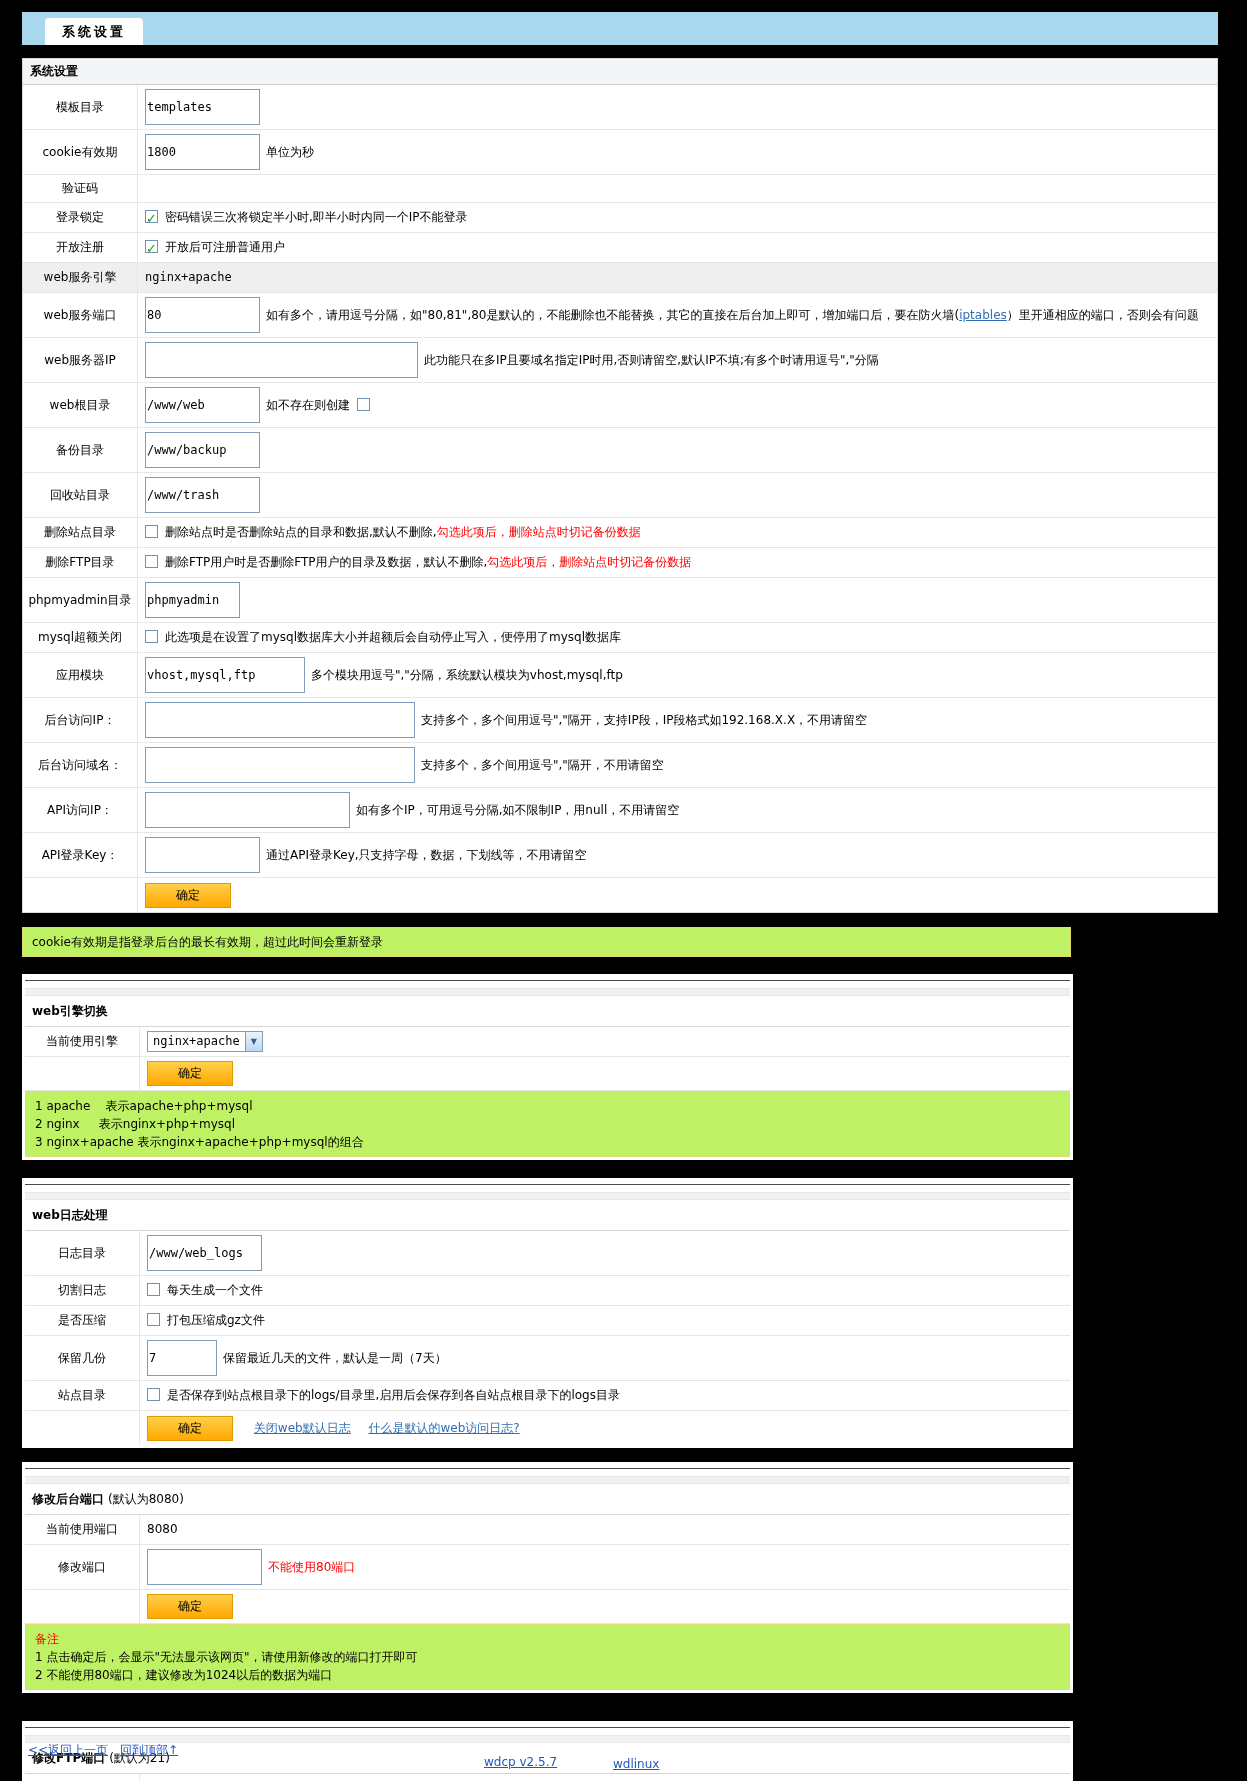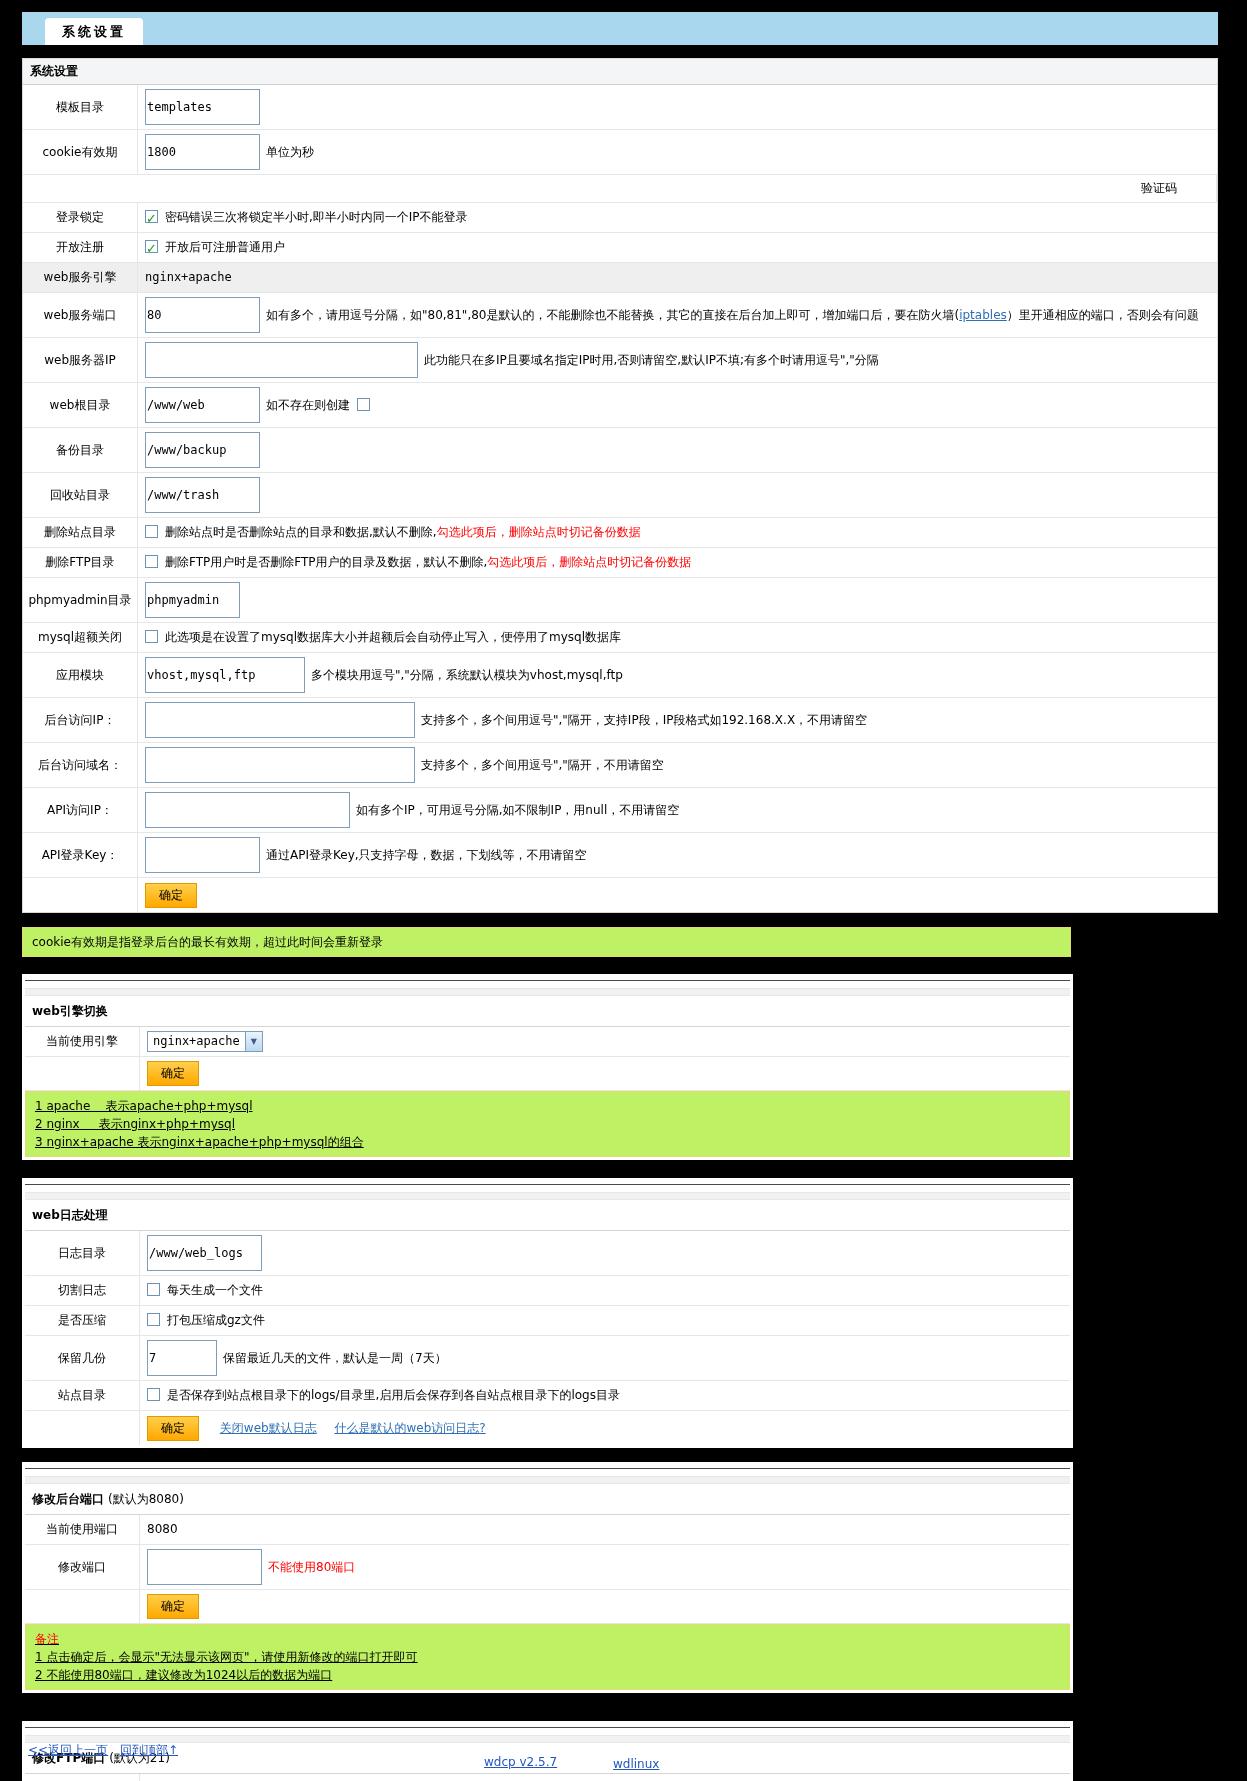--- a/index.html
+++ b/index.html
@@ -15,21 +15,21 @@
   .tab {
     position:absolute; left:23px; bottom:0; height:27px; background:#fff;
     border-radius:4px 4px 0 0; padding:0 17px; display:flex; align-items:center;
     font-weight:bold; font-size:13px; letter-spacing:3px;
   }
 
   
   .main-table { margin:13px 0 0 22px; width:1196px; background:#fff; border:1px solid #D8D8D8; }
   .thead { min-height:26px; background:#F4F5F6; border-bottom:1px solid #CFCFCF;
            display:flex; align-items:center; padding:4px 7px; font-weight:bold; }
-  .row { display:flex; align-items:center; border-bottom:1px solid #E6E6E6; min-height:28px; background:#fff;justify-content:flex-end; }
+  .row { display:flex; align-items:center; border-bottom:1px solid #E6E6E6; min-height:28px; background:#fff; }
   .row.gray { background:#EFEFEF; }
   .row:last-child { border-bottom:none; }
   .lbl { width:115px; min-width:115px; align-self:stretch; display:flex; align-items:center;
          justify-content:center; text-align:center; padding:4px 2px; border-right:1px solid #E6E6E6; }
   .val { flex:1; padding:4px 7px; line-height:21px; }
   .val .note { margin-left:6px; }
   .red { color:#F00; }
   a.lnk { color:#2F6EB5; text-decoration:underline; cursor:pointer;margin-top:25px; }
 
   input.txt {
@@ -39,31 +39,31 @@
   .w70{width:70px} .w95{width:95px} .w115{width:115px} .w160{width:160px}
   .w205{width:205px} .w270{width:270px} .w273{width:273px}
 
   .cb { display:inline-block; width:13px; height:13px; border:1px solid #6E93B2; background:#fff;
         vertical-align:-2px; margin-right:7px; position:relative; }
   .cb.after { margin:0 0 0 7px; }
   .cb.checked::after { content:"✓"; position:absolute; left:0; top:-3px; color:#18A018;
         font-weight:bold; font-size:13px; }
 
   .btn { display:inline-block; background:linear-gradient(#FFD04B,#FFA800); border:1px solid #E09A00;
-         padding:3px 13px; font-size:12px; font-family:inherit; cursor:pointer; }
+         padding:3px 30px; font-size:12px; font-family:inherit; cursor:pointer; }
 
   .note-box { background:#bef264; border:1px solid #E3DB71; padding:5px 9px; line-height:18px; }
   .cookie-note { margin:14px 0 0 22px; width:1049px; }
 
   .section { margin:17px 0 0 22px; width:1051px; background:#fff; padding:6px 3px 3px 3px; }
   .sec-hr { height:1px; background:#4A4A4A; margin-bottom:7px; }
   .sec-strip { height:8px; background:#F1F1F1; border-top:1px solid #E7E7E7; border-bottom:1px solid #E7E7E7; }
   .sec-head { padding:7px 7px 6px; font-weight:bold; border-bottom:1px solid #D5D5D5; }
   .sec-head .suffix { font-weight:normal; margin-left:4px; }
-  .section .note-box { border-left:1px solid #E3DB71;text-decoration:underline; }
+  .section .note-box { border-left:1px solid #E3DB71; }
   .note-line { white-space:pre-wrap; }
 
   .select { display:inline-flex; border:1px solid #7F9DB9; background:#fff; height:21px;
             align-items:center; vertical-align:middle; }
   .select-value { padding:0 5px; font-family:"DejaVu Sans Mono", monospace; }
   .select-arrow { width:17px; height:19px; margin:0; background:linear-gradient(#E9F4FD,#BBD9F1);
             border-left:1px solid #7F9DB9; color:#3E5C85; font-size:8px;
             display:flex; align-items:center; justify-content:center; }
 
   .footer { position:absolute; left:0; top:1738px; width:1247px; height:40px; }

